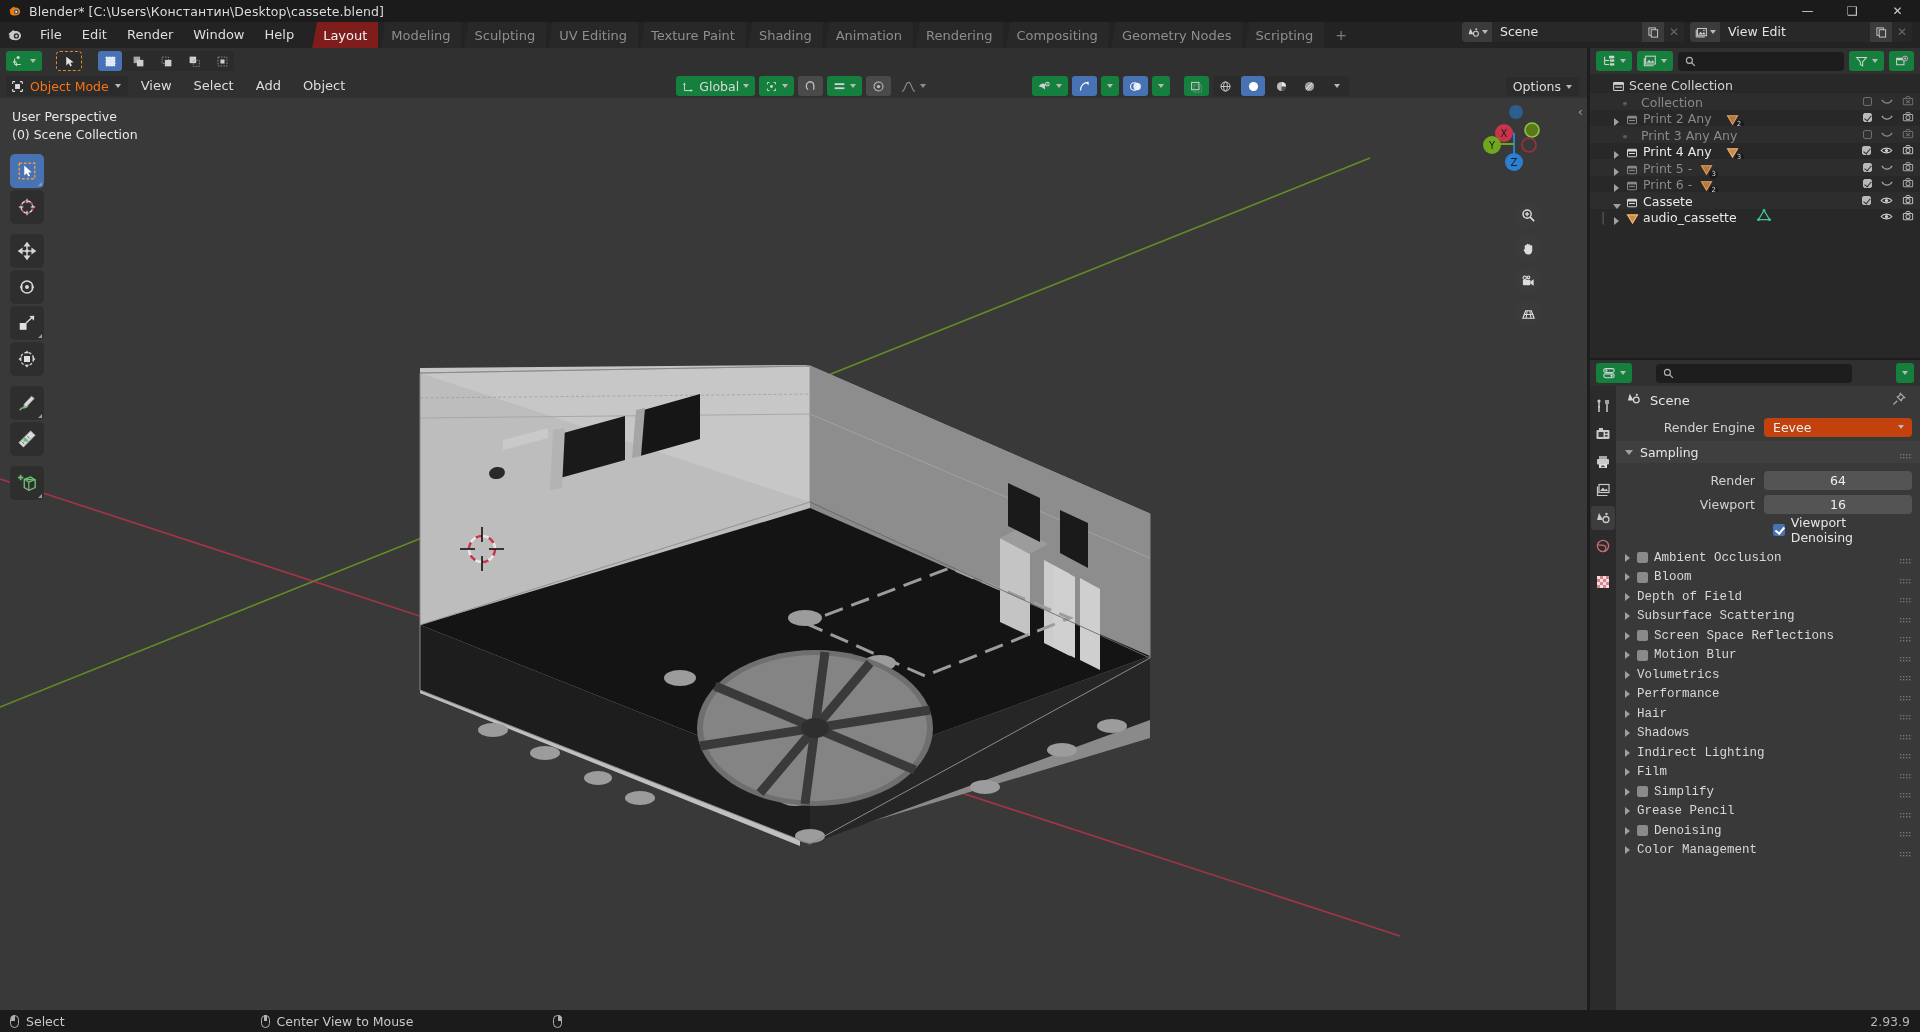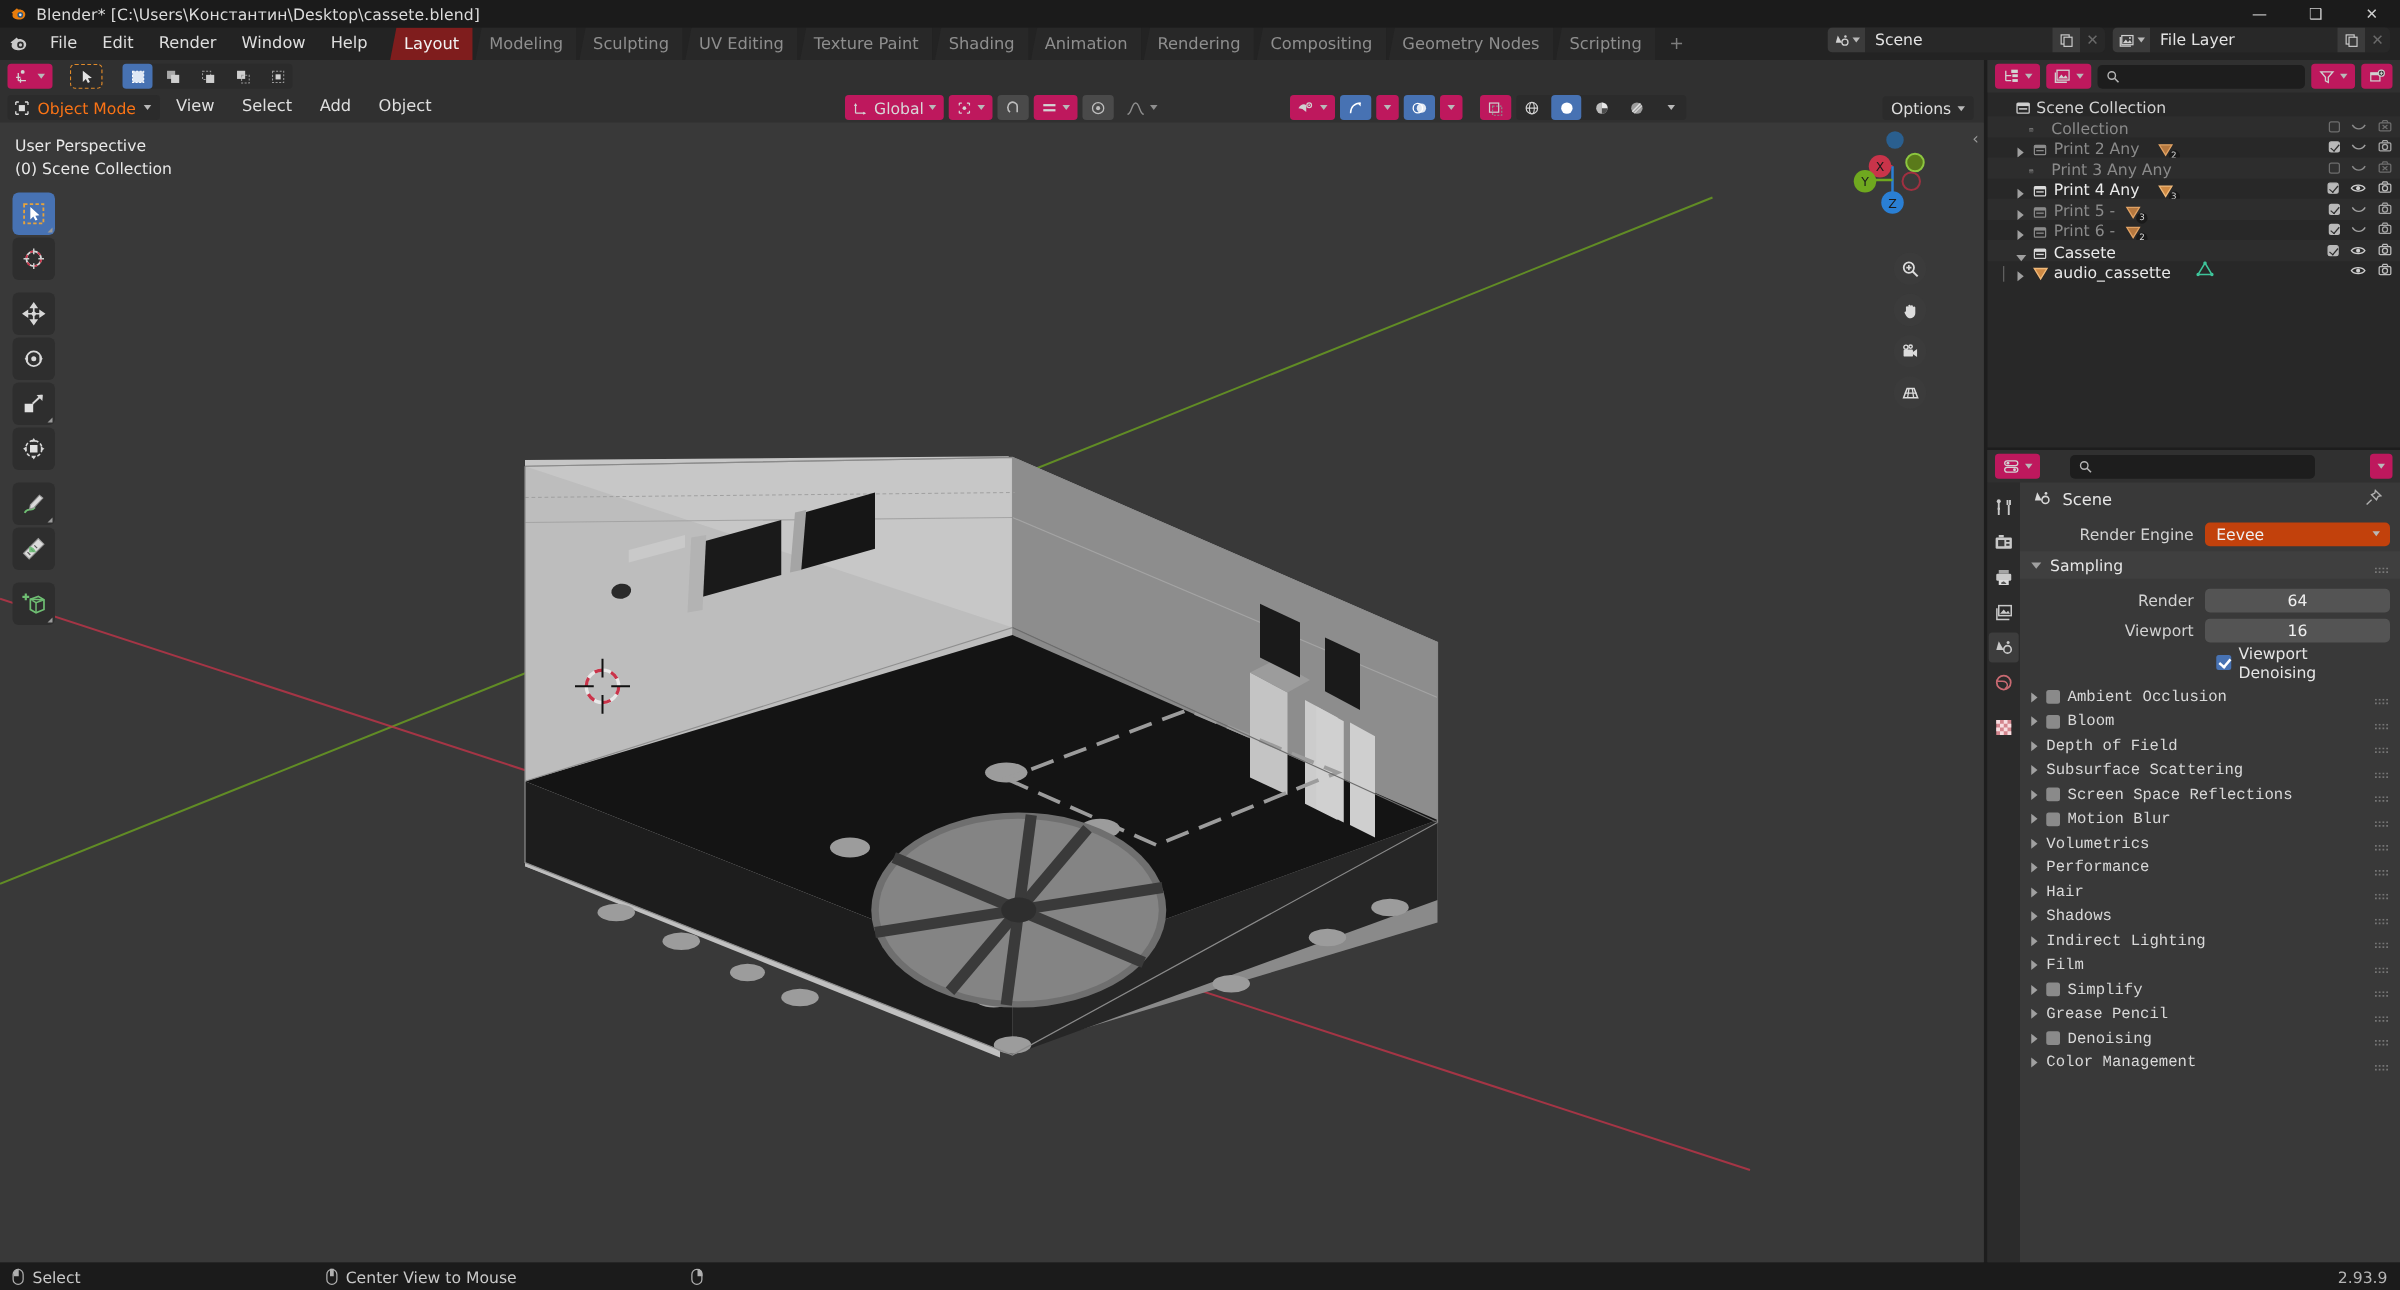--- a/index.html
+++ b/index.html
@@ -59,21 +59,21 @@
   
   .viewport-area { position:absolute; left:0; top:48px; width:1587px; height:962px; background:#303030; }
   .vp-header {
     position:absolute; left:0; top:0; width:1587px; height:26px; background:#303030;
     display:flex; align-items:center; padding:0 6px; gap:4px;
   }
   .vp-header2 {
     position:absolute; left:0; top:26px; width:1587px; height:24px; background:#303030;
     display:flex; align-items:center; padding:0 6px; gap:4px;
   }
-  .hbtn { height:20px; background:#be185d; border-radius:3px; display:flex; align-items:center;
+  .hbtn { height:20px; background:#15803d; border-radius:3px; display:flex; align-items:center;
           gap:4px; padding:0 6px; color:#d8d8d8; font-size:12.5px; }
   .hbtn.flat { background:transparent; }
   .hbtn.group { background:#2b2b2b; padding:0; }
   .seg { width:24px; height:20px; display:flex; align-items:center; justify-content:center; border-radius:3px; }
   .seg.on { background:#4772b3; }
   .mode-btn { height:20px; background:#2b2b2b; border-radius:3px; display:flex; align-items:center; gap:6px;
               padding:0 7px 0 5px; font-size:12.5px; color:#f97316; }
   .menu-flat { padding:0 9px; height:20px; line-height:20px; font-size:13px; color:#dedede; border-radius:3px;}
 
   .vp-canvas { position:absolute; left:0; top:50px; width:1587px; height:912px; background:#393939; overflow:hidden; }
@@ -236,21 +236,21 @@
       <div class="id-block">
         <div class="id-icon">
           <svg width="13" height="13" viewBox="0 0 16 16">
             <rect x="3" y="3" width="11" height="9" fill="none" stroke="#d0d0d0" stroke-width="1.2"></rect>
             <path d="M4 10.5 L7 7 L9 9.5 L11 7.5 L13 10.5Z" fill="#d0d0d0"></path>
             <circle cx="11" cy="5.5" r="1" fill="#d0d0d0"></circle>
             <path d="M1.5 4.5 L1.5 13.5 L12 13.5" fill="none" stroke="#d0d0d0" stroke-width="1.2"></path>
           </svg>
             <span class="caret"></span>
         </div>
-        <div class="id-name">File Layer</div>
+        <div class="id-name">View Edit</div>
         <div class="id-copy">
           <svg width="11" height="11" viewBox="0 0 12 12">
               <rect x="1" y="1" width="7" height="8" fill="none" stroke="#cfcfcf"></rect>
               <rect x="3.5" y="3" width="7" height="8" fill="#3b3b3b" stroke="#cfcfcf"></rect>
             </svg>
         </div>
         <div class="id-x">✕</div>
       </div>
     </div>
   </div>

